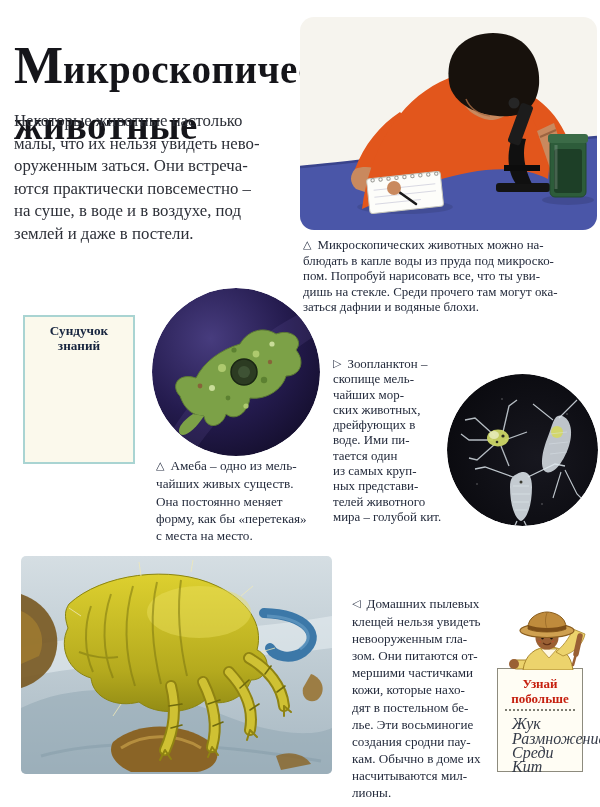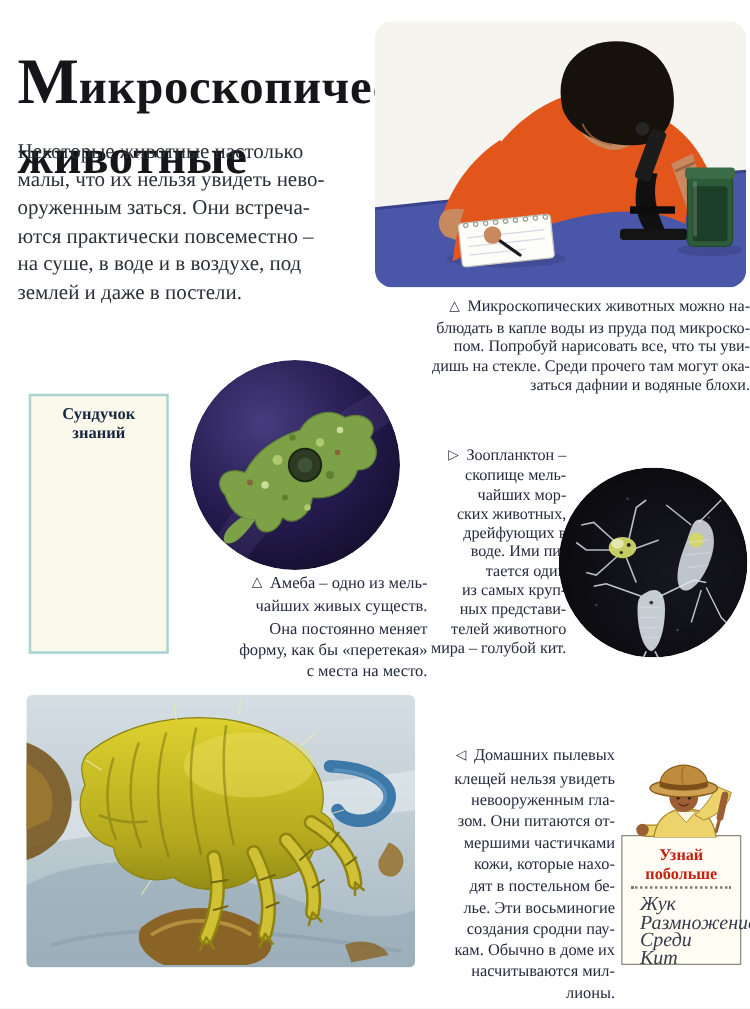--- a/index.html
+++ b/index.html
@@ -10,45 +10,45 @@
   }
   
   .title{position:absolute;left:14px;top:18px;color:#15151a;font-weight:bold;line-height:1.02;}
   .title .t-initial{font-size:52px;}
   .title .t-rest{font-size:39px;letter-spacing:.5px;}
   .title .t-line2{display:block;font-size:39px;letter-spacing:.5px;margin-top:14px;}
   
   .intro{position:absolute;left:14px;top:110px;width:288px;margin:0;
     font-size:16.8px;line-height:22.5px;color:#2c2f37;white-space:pre-line;}
   
-  .caption{position:absolute;color:#242b3c;text-align:right;}
+  .caption{position:absolute;color:#242b3c;}
   .marker{font-size:11px;margin-right:6px;position:relative;top:-1px;color:#2a3246;}
   .cap-text{white-space:pre-line;}
   .photo-cap{left:303px;top:238px;width:297px;font-size:12.9px;line-height:15.6px;}
   .amoeba-cap{left:156px;top:457px;width:186px;font-size:13.2px;line-height:17.3px;}
   .zoo-cap{left:333px;top:357px;width:120px;font-size:12.9px;line-height:15.3px;}
   .mite-cap{left:352px;top:551px;width:140px;font-size:13.1px;line-height:17.1px;margin-top:44px;}
   
   .photo{position:absolute;overflow:hidden;}
   .top-photo{left:300px;top:17px;width:297px;height:213px;border-radius:14px;}
   .mite-photo{left:21px;top:556px;width:311px;height:218px;border-radius:5px;}
   .circle{position:absolute;border-radius:50%;overflow:hidden;}
   .amoeba{left:152px;top:288px;width:168px;height:168px;}
   .zoo{left:447px;top:374px;width:151px;height:152px;}
   .photo svg,.circle svg{display:block;width:100%;height:100%;}
   
-  .kbox{position:absolute;left:23px;top:315px;width:112px;height:208px;box-sizing:border-box;
+  .kbox{position:absolute;left:23px;top:315px;width:112px;height:149px;box-sizing:border-box;
     background:#fbf9ec;border:2px solid #a9d4d2;padding:7px 7px 4px 7px;}
   .kbox-title{font-weight:bold;font-size:13.2px;line-height:1.12;text-align:center;
     color:#17253f;white-space:pre-line;margin-bottom:6px;}
   .kb-item{font-size:10.4px;line-height:12.7px;color:#2a3140;margin-bottom:2px;}
   .kb-bullet{margin-right:4px;}
   .kb-text{white-space:pre-line;}
   
-  .lbox{position:absolute;left:497px;top:668px;width:96px;height:104px;box-sizing:border-box;
+  .lbox{position:absolute;left:497px;top:668px;width:86px;height:104px;box-sizing:border-box;
     background:#fffdf4;border:1px solid #8d8b7e;padding:8px 6px 4px 6px;z-index:2;}
   .lbox-title{font-weight:bold;font-size:13px;line-height:1.12;text-align:center;
     color:#c6200f;white-space:pre-line;}
   .lbox-dotted{border-top:2px dotted #7d7d72;height:0;margin:3px 1px 6px 1px;}
   .lbox-item{font-size:16px;line-height:14.4px;color:#353b48;padding-left:8px;font-style:italic;}
   
   .explorer{position:absolute;left:503px;top:610px;width:92px;height:60px;z-index:3;}
   .explorer svg{display:block;width:100%;height:100%;}
 </style>
 </head>

